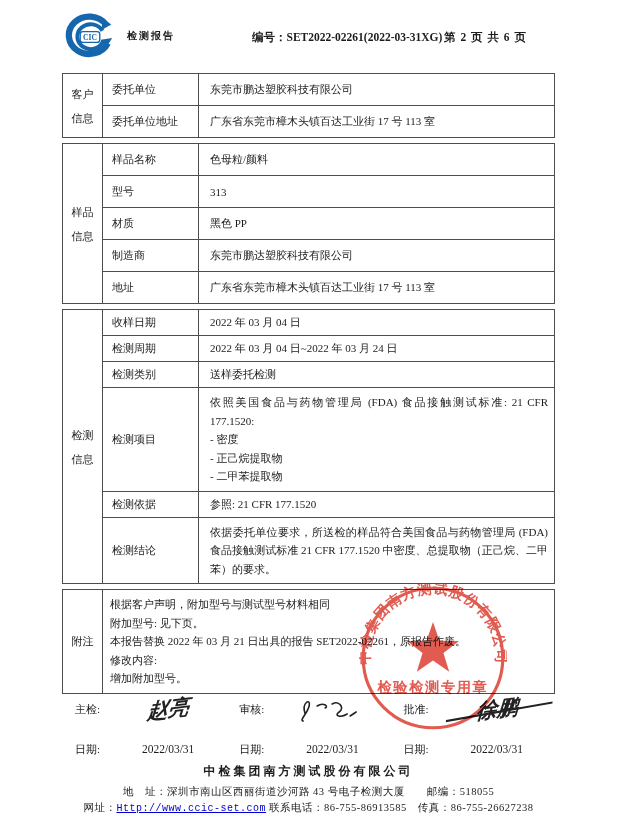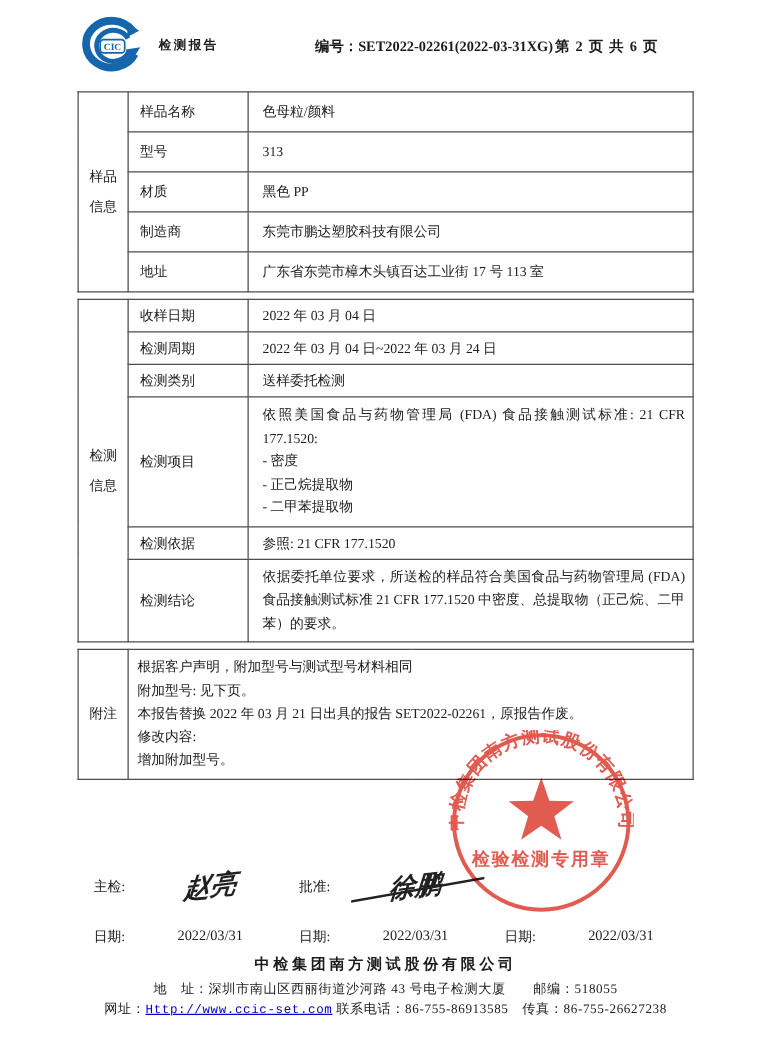--- a/index.html
+++ b/index.html
@@ -67,20 +67,33 @@
       <rect x="19" y="21" width="22" height="12" rx="3" fill="#ffffff" stroke="#1566ad" stroke-width="1.5"></rect>
       <text x="30" y="30.5" text-anchor="middle" font-size="8.5" font-weight="bold" fill="#1566ad" font-family="Liberation Serif, serif">CIC</text>
     </svg>
     <div class="hdr-title">检测报告</div>
     <div class="hdr-no"><span>编号：</span><span>SET2022-02261(2022-03-31XG)</span></div>
     <div class="hdr-page">第 2 页 共 6 页</div>
   </div>
 
   <div class="tables">
 
+    <table class="sec t32">
+      <tbody>
+          <tr>
+        <td class="group" rowspan="2">客户信息</td>
+        <td class="lbl">委托单位</td>
+        <td class="val">东莞市鹏达塑胶科技有限公司</td>
+      </tr>
+      <tr>
+        <td class="lbl">委托单位地址</td>
+        <td class="val">广东省东莞市樟木头镇百达工业街 17 号 113 室</td>
+      </tr>
+    </tbody>
+      </table>
 
     <table class="sec t32">
       <tbody>
           <tr>
         <td class="group" rowspan="5">样品信息</td>
         <td class="lbl">样品名称</td>
         <td class="val">色母粒/颜料</td>
       </tr>
       <tr>
         <td class="lbl">型号</td>
@@ -145,20 +158,26 @@
 增加附加型号。</td>
       </tr>
     </tbody>
       </table>
   </div>
 
   <div class="sig-row">
     <div class="sig-col">
       <span class="sig-role">主检:</span>
       <span class="sig-name">赵亮</span>
+    </div>
+    <div class="sig-col">
+      <span class="sig-role">审核:</span>
+      <svg class="scribble" viewBox="0 0 90 30">
+        <path d="M18,20 C14,8 24,4 22,12 C20,20 12,26 16,27 M30,12 C36,8 42,12 38,14 M45,10 C52,6 58,14 52,18 C46,22 54,24 60,20 M63,22 l6,-4" fill="none" stroke="#222" stroke-width="1.6" stroke-linecap="round"></path>
+      </svg>
     </div>
     <div class="sig-col">
       <span class="sig-role">批准:</span>
       <span class="sig-name strike">徐鹏</span>
     </div>
   </div>
 
   <div class="date-row">
     <div class="sig-col">
       <span class="date-lbl">日期:</span>

